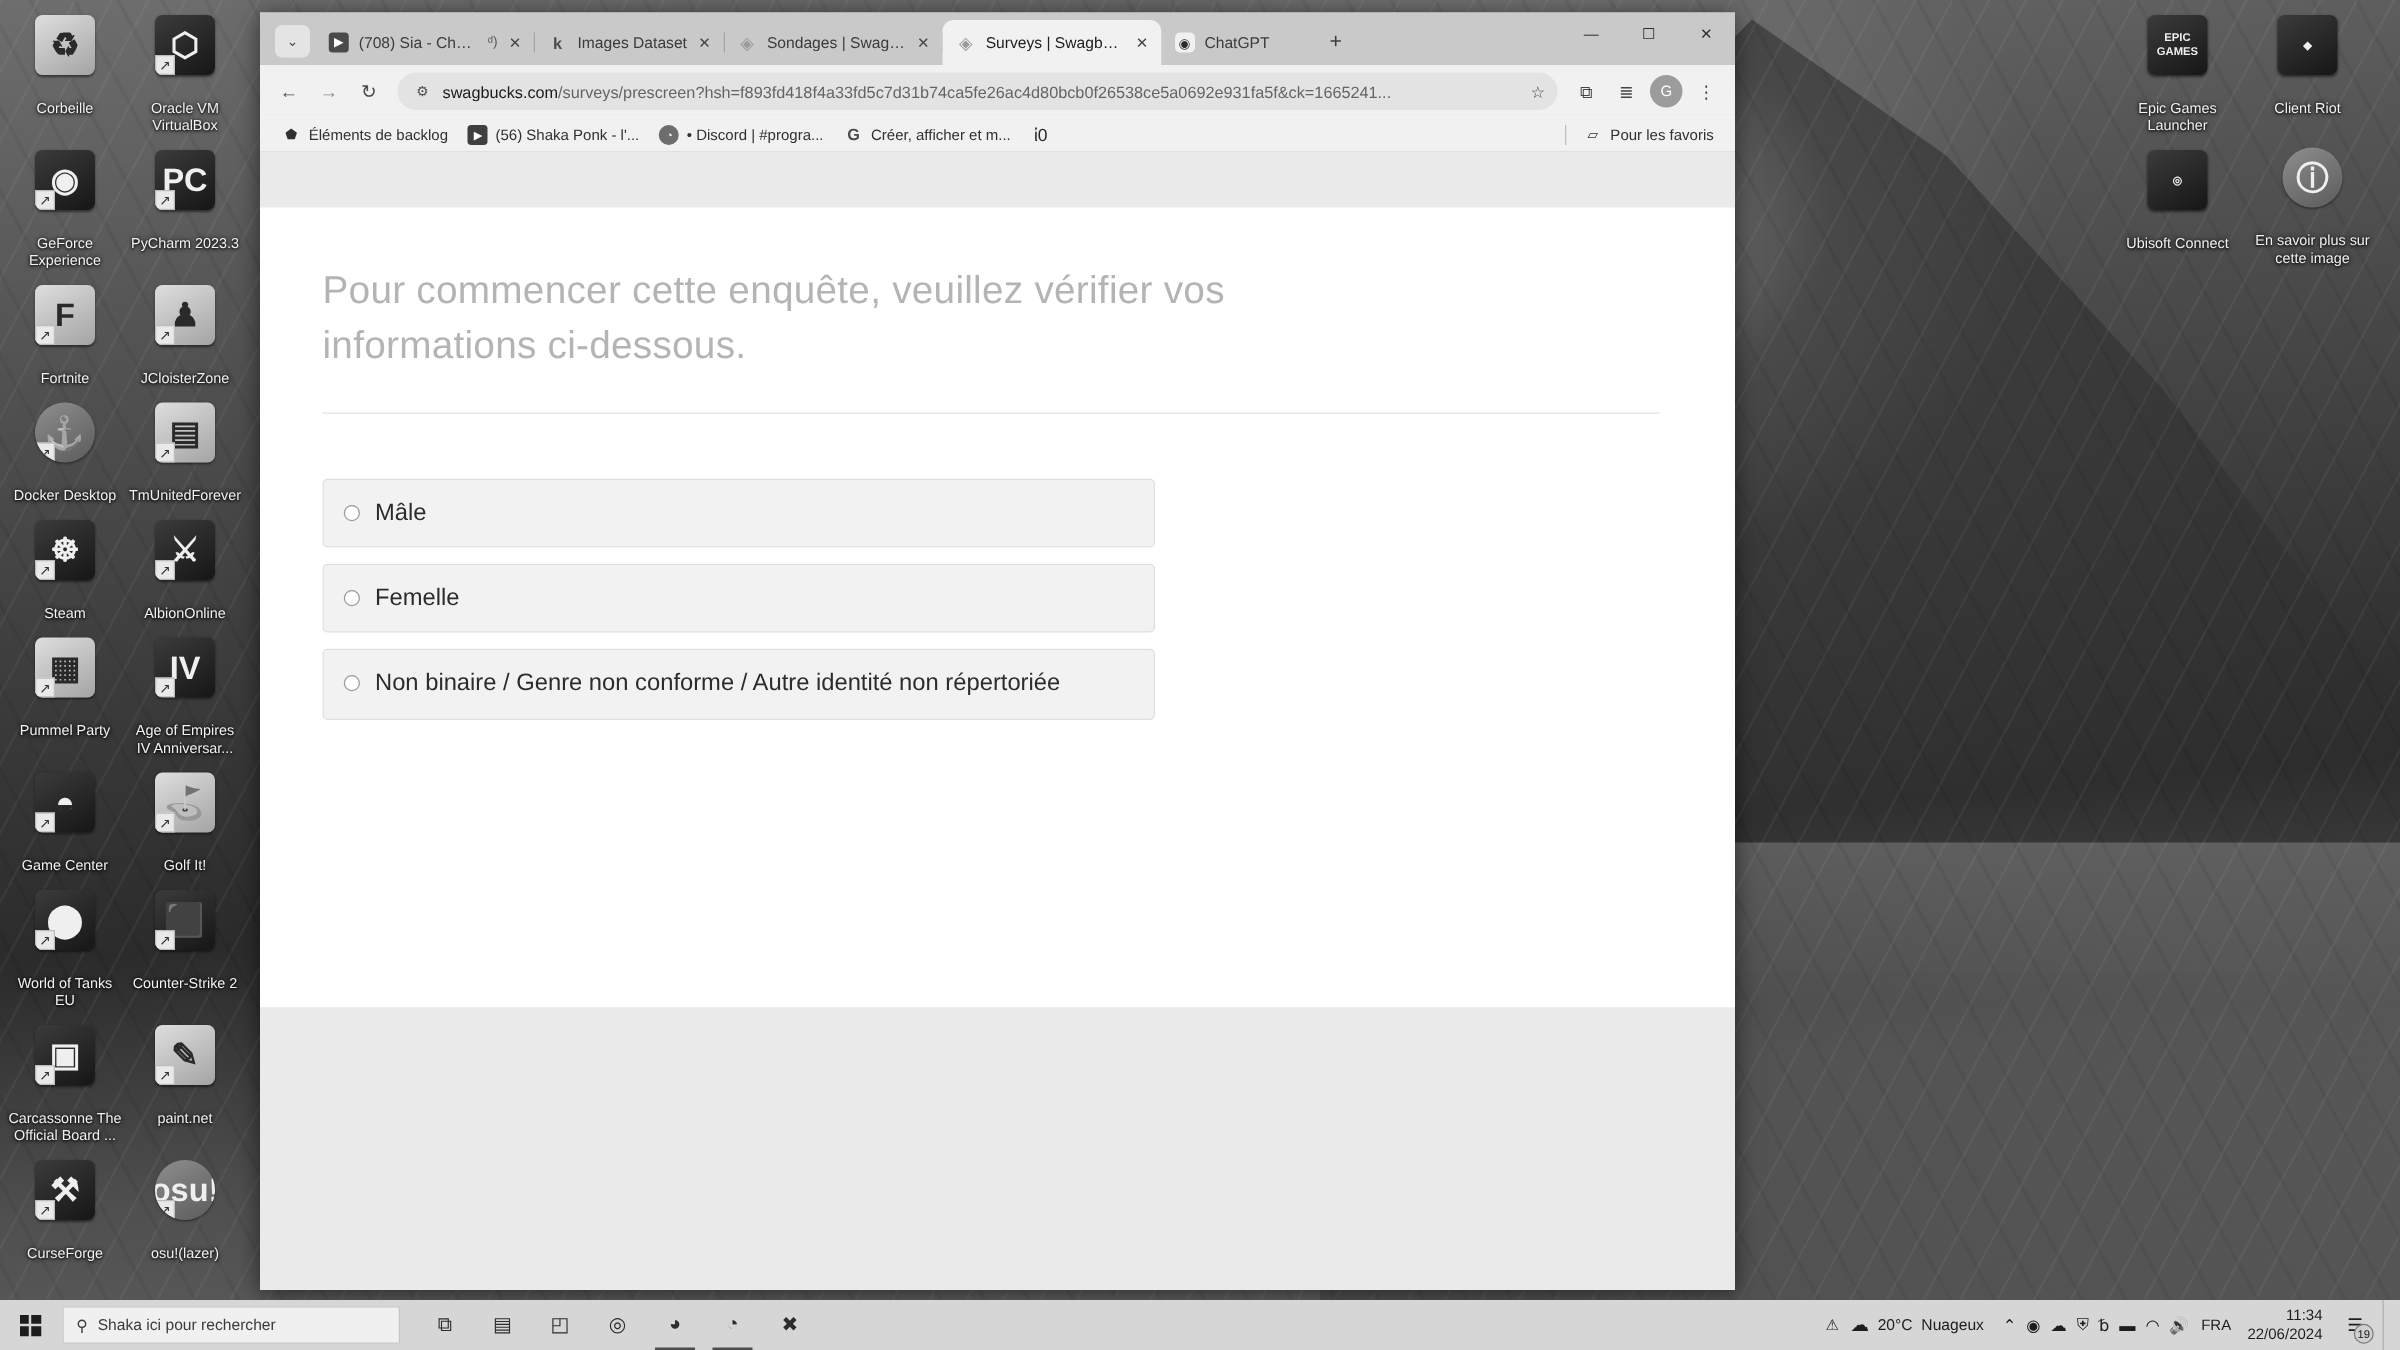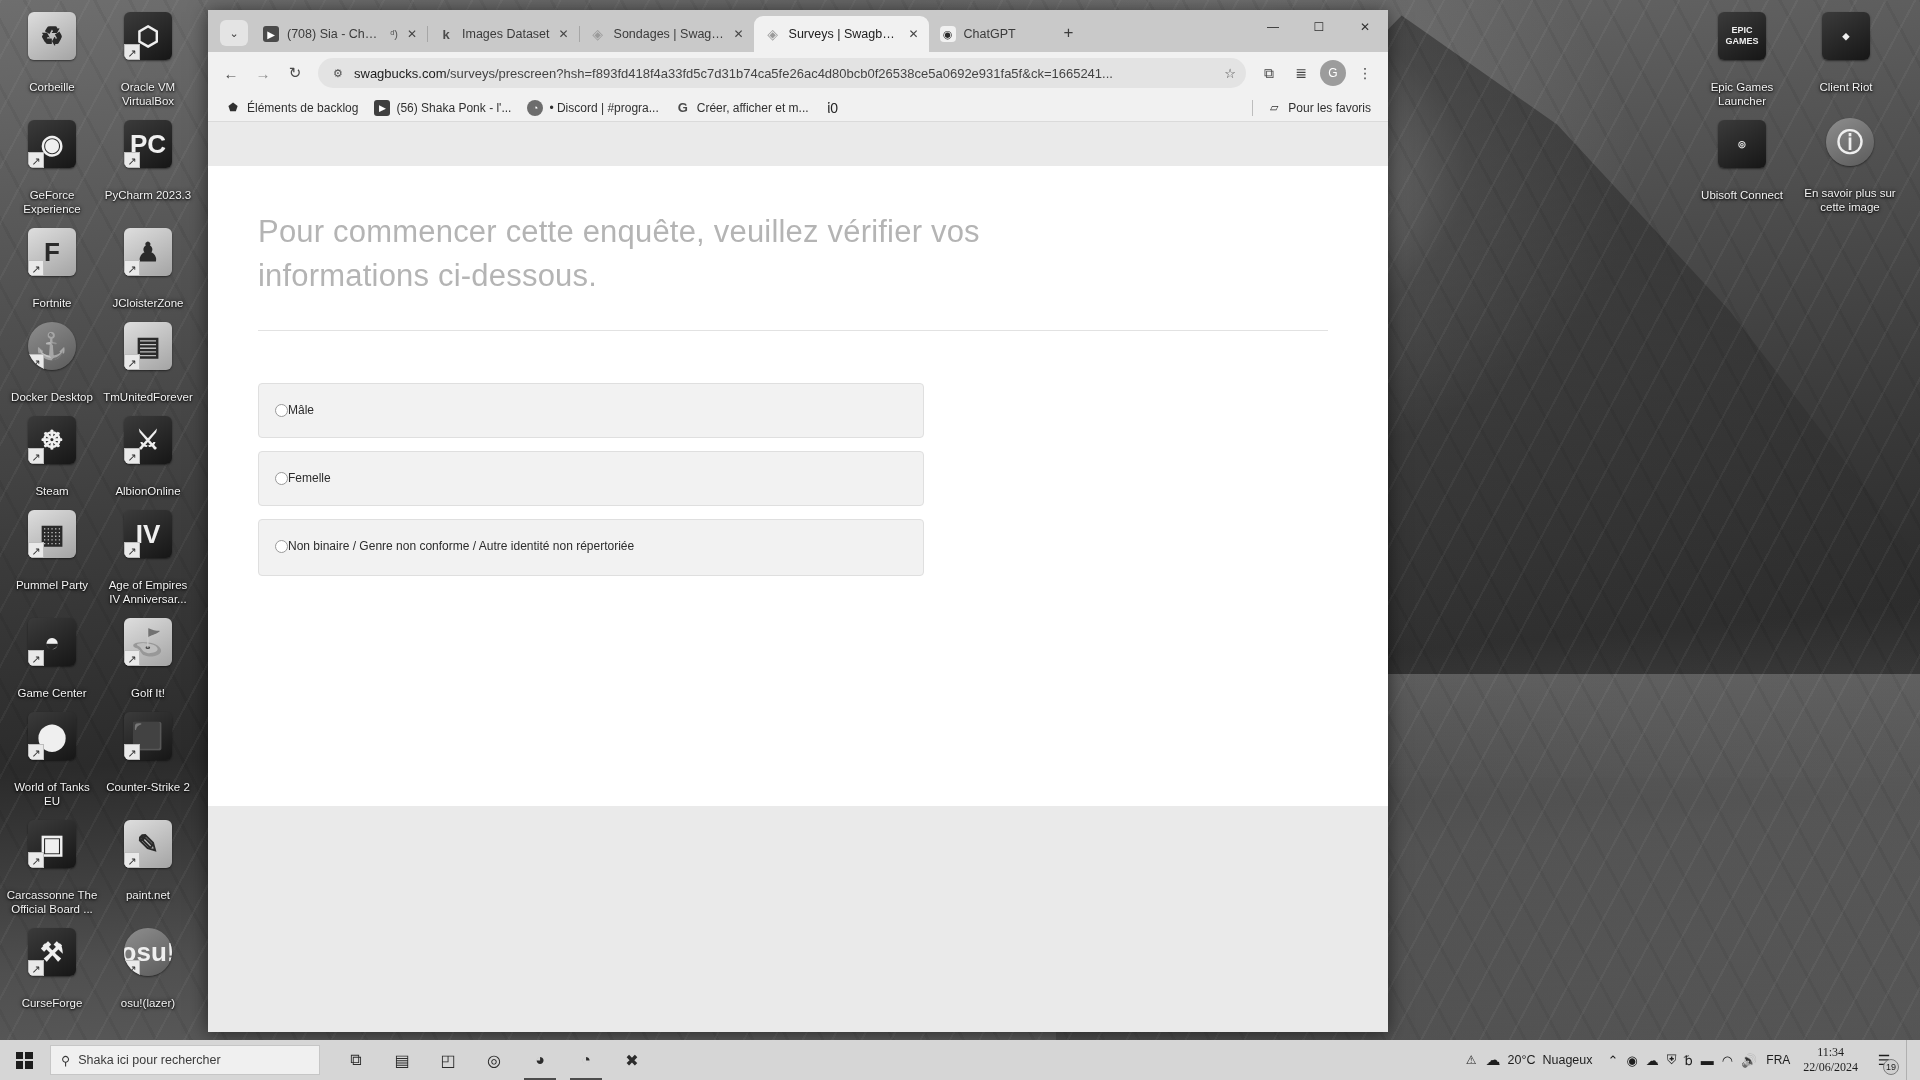--- a/index.html
+++ b/index.html
@@ -147,21 +147,21 @@
   .navbtn.dim { color:#8d8d8d;}
   .omnibox {
     flex:1; height:30px; background:#e3e3e3; border-radius:16px;
     display:flex; align-items:center; gap:8px; padding:0 10px 0 12px;
     margin:0 6px; font-size:13px; color:#2b2b2b;
     overflow:hidden;
   }
   .omnibox .shield { width:16px;height:16px;flex:0 0 16px; display:flex;align-items:center;justify-content:center; font-size:11px;color:#4e4e4e;}
   .urltext { white-space:nowrap; overflow:hidden; text-overflow:clip; flex:1;}
   .urltext .host { color:#1b1b1b;}
-  .urltext .path { color:#a21caf;}
+  .urltext .path { color:#15803d;}
   .omnibox .star { margin-left:auto; font-size:13px;color:#4a4a4a; flex:0 0 auto;}
   .tbicon { width:30px;height:30px; display:flex;align-items:center;justify-content:center; font-size:14px;color:#454545;}
   .avatar-btn { width:26px;height:26px;border-radius:50%;background:#9c9c9c;color:#fff;display:flex;align-items:center;justify-content:center;font-size:12px;margin:0 2px;}
 
   
   .bookmarks {
     height:28px; background:#f1f1f1; border-bottom:1px solid #dadada;
     display:flex; align-items:center; padding:0 10px; gap:2px;
     font-size:12px; color:#303030;
     flex: 0 0 28px;
@@ -189,23 +189,23 @@
     max-width: 900px;
   }
   .hr { height:1px; background:#e2e2e2; margin:32px 0 0 0;}
   .survey-question {
     font-size: 20px; color:#2f2f2f; font-weight:400;
     padding: 33px 0 0 0;
   }
   .options { margin-top:52px; width:666px;}
   .opt {
     background:#f2f2f2; border:1px solid #dfdfdf; border-radius:4px;
-    display:flex; align-items:flex-start; 
+    display:flex; align-items:flex-start; gap:12px;
     padding:13px 16px; margin-bottom:13px;
-    font-size:12px; color:#2c2c2c; line-height:27px;
+    font-size:19px; color:#2c2c2c; line-height:27px;
   }
   .opt .radio {
     width:13px;height:13px;border:1.3px solid #9a9a9a;border-radius:50%;
     flex:0 0 13px; margin-top:7px; background:#fff;
   }
   .opt.multiline { padding:13px 16px 15px 16px;}
   .opt .otext { max-width:560px;}
   .btnrow { display:flex; justify-content:flex-end; padding-right:0; margin-top:46px; }
   .continue {
     background:#e2e2e2; color:#fbfbfb;
@@ -230,21 +230,21 @@
     display:flex;align-items:center;gap:8px;padding:0 10px;
     color:#3b3b3b;font-size:12.5px; margin-left:2px;
   }
   .tbapps { display:flex; align-items:center; gap:2px; margin-left:14px;}
   .tbapp { width:44px;height:40px; display:flex;align-items:center;justify-content:center;font-size:16px;color:#2c2c2c; position:relative;}
   .tbapp.active::after { content:""; position:absolute;bottom:0;left:6px;right:6px;height:2px;background:#4c4c4c;}
   .tray { margin-left:auto; display:flex; align-items:center; gap:9px; padding-right:6px;}
   .tray .titem { font-size:12px; color:#1f1f1f; display:flex; align-items:center; gap:5px;}
   .weather { display:flex; align-items:center; gap:7px; font-size:12.5px; margin-right:6px;}
   .weather .wi { font-size:15px;}
-  .clock { text-align:center; line-height:15px; font-size:12px; padding:0 4px;font-family:Liberation Serif, serif;}
+  .clock { text-align:right; line-height:15px; font-size:12px; padding:0 4px;}
   .notif { width:26px;height:26px; display:flex;align-items:center;justify-content:center; position:relative; font-size:14px;}
   .notif .badge {
     position:absolute; right:-2px; bottom:-2px;
     width:16px;height:16px;border-radius:50%;
     background:#cfcfcf;border:1px solid #7b7b7b;color:#1a1a1a;
     font-size:9px;display:flex;align-items:center;justify-content:center;
   }
   .showdesk { width:8px;height:40px; border-left:1px solid #b0b0b0;}
 
   

